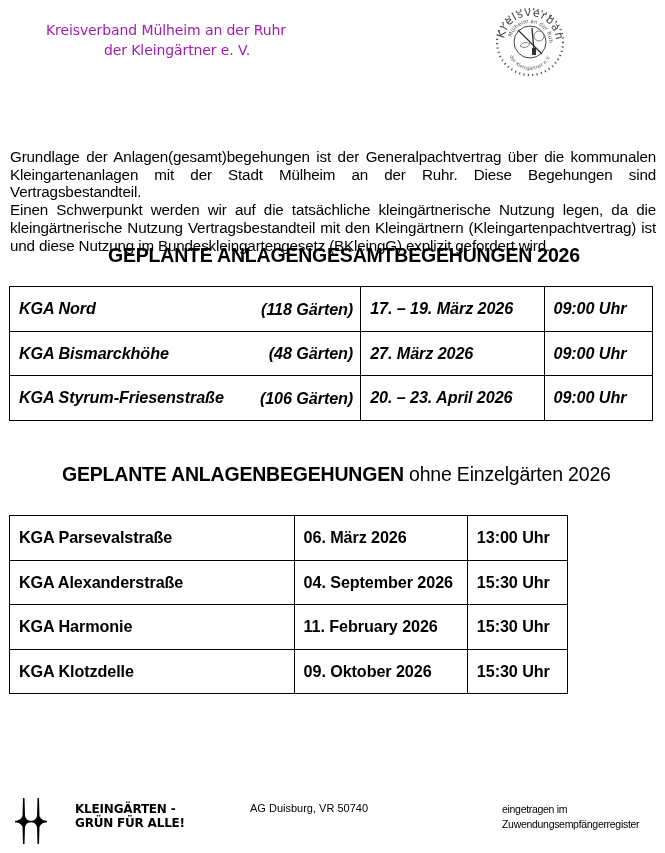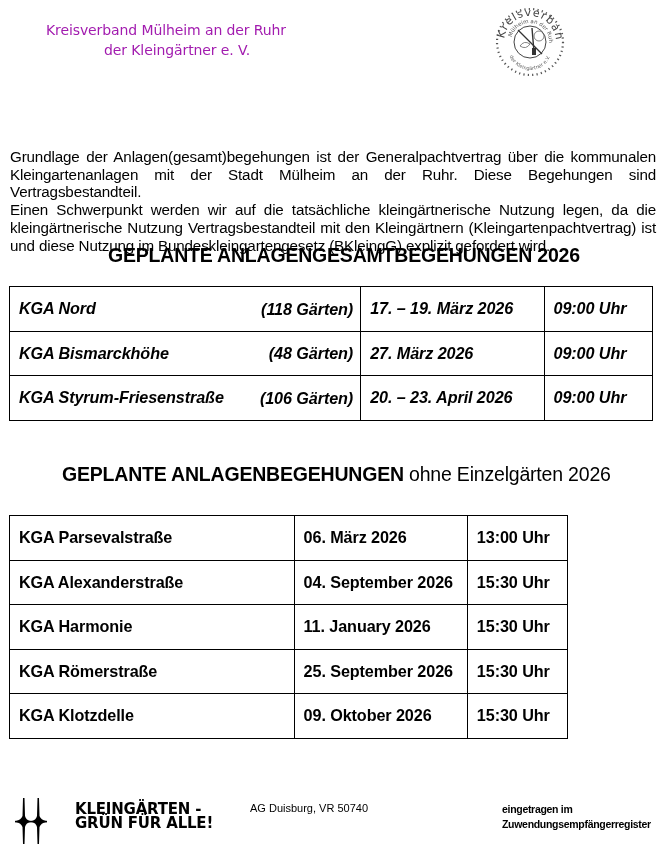--- a/index.html
+++ b/index.html
@@ -25,24 +25,24 @@
   table.sched td { border: 1.5px solid #000; padding: 0 0 0 9px; height: 43.5px; white-space: nowrap; letter-spacing: -0.1px; }
   .t1 { left: 9px; top: 286px; width: 644px; font-style: italic; }
   .t1 col.c1 { width: 354px; } .t1 col.c2 { width: 184px; } .t1 col.c3 { width: 109px; }
   .t1 td.name { position: relative; }
   .t1 td.name .count { position: absolute; right: 7px; top: 50%; transform: translateY(-50%); }
   .t1 td.name .nm { display: inline-block; }
   .t2 { left: 9px; top: 493px; width: 559px; margin-top: 22px; }
   .t2 col.c1 { width: 354px; } .t2 col.c2 { width: 182px; } .t2 col.c3 { width: 111px; }
 
   .foot-logo { left: 14px; top: 798px; width: 34px; height: 46px; }
-  .foot-slogan { left: 75px; top: 802px; font-size: 15px; font-weight: bold; line-height: 14px; font-family: "DejaVu Sans", sans-serif; letter-spacing: -0.2px; }
+  .foot-slogan { left: 75px; top: 802px; font-size: 12px; font-weight: bold; line-height: 14px; font-family: "DejaVu Sans", sans-serif; letter-spacing: -0.2px; }
   .foot-slogan .l2 { font-weight: bold; }
   .foot-reg { left: 250px; top: 802px; font-size: 11px; font-family: "Liberation Sans", sans-serif; }
-  .foot-dir { left: 502px; top: 802px; font-size: 10.5px; line-height: 14.5px; font-family: "Liberation Sans", sans-serif; letter-spacing: -0.3px; font-weight: bold; }
+  .foot-dir { left: 502px; top: 802px; font-size: 10.5px; line-height: 14.5px; font-family: "Liberation Sans", sans-serif; letter-spacing: -0.3px; }
   .foot-dir span { display: block; }
 </style>
 </head>
 <body>
 
 <div class="abs org">
   <span class="l1">Kreisverband Mülheim an der Ruhr</span>
   <span class="l2">der Kleingärtner e. V.</span>
 </div>
 
@@ -129,26 +129,21 @@
       <td>06. März 2026</td>
       <td>13:00 Uhr</td>
     </tr>
     <tr>
       <td>KGA Alexanderstraße</td>
       <td>04. September 2026</td>
       <td>15:30 Uhr</td>
     </tr>
     <tr>
       <td>KGA Harmonie</td>
-      <td>11. January 2026</td>
-      <td>15:30 Uhr</td>
-    </tr>
-    <tr>
-      <td>KGA Römerstraße</td>
-      <td>25. September 2026</td>
+      <td>11. February 2026</td>
       <td>15:30 Uhr</td>
     </tr>
     <tr>
       <td>KGA Klotzdelle</td>
       <td>09. Oktober 2026</td>
       <td>15:30 Uhr</td>
     </tr>
   </tbody>
 </table>
 

